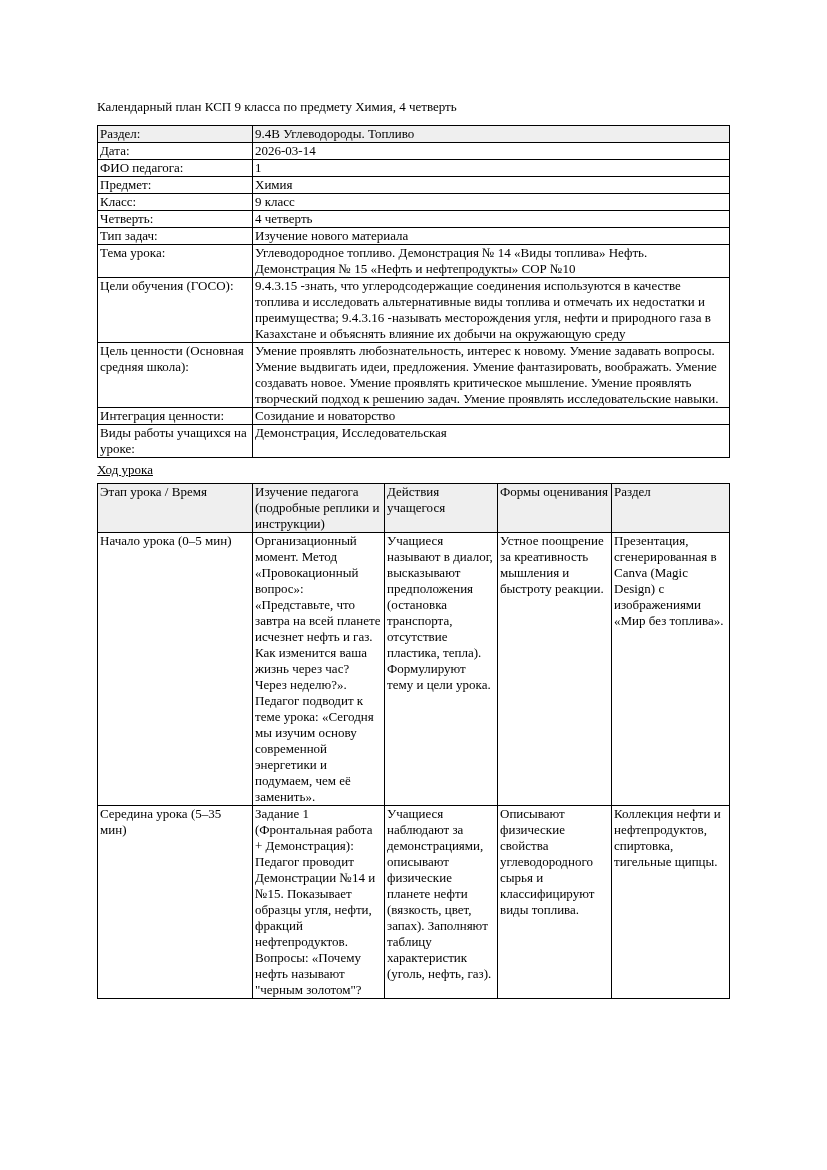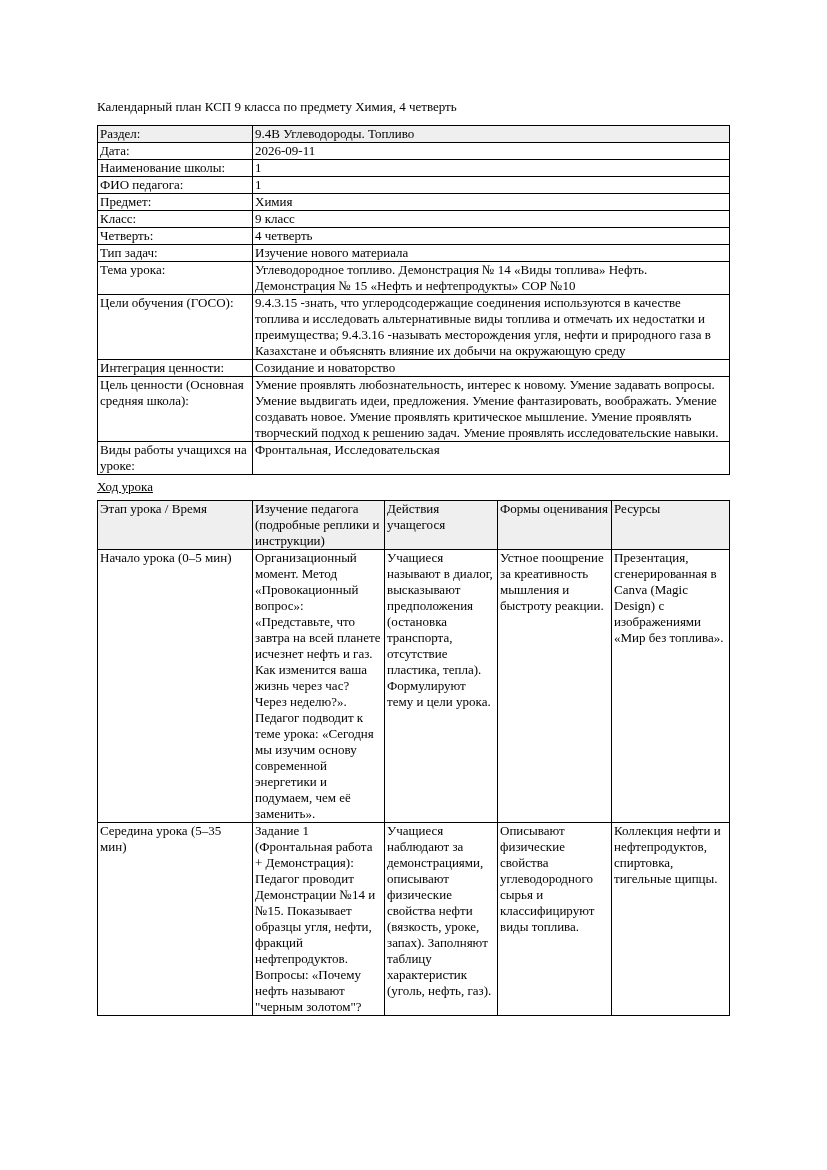--- a/index.html
+++ b/index.html
@@ -71,25 +71,21 @@
       <col class="info-label">
       <col class="info-value">
     </colgroup>
     <tbody>
         <tr class="shaded">
           <td>Раздел:</td>
           <td>9.4В Углеводороды. Топливо</td>
         </tr>
         <tr>
           <td>Дата:</td>
-          <td>2026-09-11</td>
-        </tr>
-        <tr>
-          <td>Наименование школы:</td>
-          <td>1</td>
+          <td>2026-03-14</td>
         </tr>
         <tr>
           <td>ФИО педагога:</td>
           <td>1</td>
         </tr>
         <tr>
           <td>Предмет:</td>
           <td>Химия</td>
         </tr>
         <tr>
@@ -106,64 +102,64 @@
         </tr>
         <tr>
           <td>Тема урока:</td>
           <td>Углеводородное топливо. Демонстрация № 14 «Виды топлива» Нефть. Демонстрация № 15 «Нефть и нефтепродукты» СОР №10</td>
         </tr>
         <tr>
           <td>Цели обучения (ГОСО):</td>
           <td>9.4.3.15 -знать, что углеродсодержащие соединения используются в качестве топлива и исследовать альтернативные виды топлива и отмечать их недостатки и преимущества; 9.4.3.16 -называть месторождения угля, нефти и природного газа в Казахстане и объяснять влияние их добычи на окружающую среду</td>
         </tr>
         <tr>
+          <td>Цель ценности (Основная средняя школа):</td>
+          <td>Умение проявлять любознательность, интерес к новому. Умение задавать вопросы. Умение выдвигать идеи, предложения. Умение фантазировать, воображать. Умение создавать новое. Умение проявлять критическое мышление. Умение проявлять творческий подход к решению задач. Умение проявлять исследовательские навыки.</td>
+        </tr>
+        <tr>
           <td>Интеграция ценности:</td>
           <td>Созидание и новаторство</td>
         </tr>
         <tr>
-          <td>Цель ценности (Основная средняя школа):</td>
-          <td>Умение проявлять любознательность, интерес к новому. Умение задавать вопросы. Умение выдвигать идеи, предложения. Умение фантазировать, воображать. Умение создавать новое. Умение проявлять критическое мышление. Умение проявлять творческий подход к решению задач. Умение проявлять исследовательские навыки.</td>
-        </tr>
-        <tr>
           <td>Виды работы учащихся на уроке:</td>
-          <td>Фронтальная, Исследовательская</td>
+          <td>Демонстрация, Исследовательская</td>
         </tr>
       </tbody>
   </table>
 
   <p class="section-label">Ход урока</p>
 
   <table>
     <colgroup>
       <col class="lc1">
       <col class="lc2">
       <col class="lc3">
       <col class="lc4">
       <col class="lc5">
     </colgroup>
     <thead>
       <tr>
           <th>Этап урока / Время</th>
           <th>Изучение педагога (подробные реплики и инструкции)</th>
           <th>Действия учащегося</th>
           <th>Формы оценивания</th>
-          <th>Ресурсы</th>
+          <th>Раздел</th>
         </tr>
     </thead>
     <tbody>
         <tr>
           <td>Начало урока (0–5 мин)</td>
           <td>Организационный момент. Метод «Провокационный вопрос»: «Представьте, что завтра на всей планете исчезнет нефть и газ. Как изменится ваша жизнь через час? Через неделю?». Педагог подводит к теме урока: «Сегодня мы изучим основу современной энергетики и подумаем, чем её заменить».</td>
           <td>Учащиеся называют в диалог, высказывают предположения (остановка транспорта, отсутствие пластика, тепла). Формулируют тему и цели урока.</td>
           <td>Устное поощрение за креативность мышления и быстроту реакции.</td>
           <td>Презентация, сгенерированная в Canva (Magic Design) с изображениями «Мир без топлива».</td>
         </tr>
         <tr>
           <td>Середина урока (5–35 мин)</td>
           <td>Задание 1 (Фронтальная работа + Демонстрация): Педагог проводит Демонстрации №14 и №15. Показывает образцы угля, нефти, фракций нефтепродуктов. Вопросы: «Почему нефть называют "черным золотом"?</td>
-          <td>Учащиеся наблюдают за демонстрациями, описывают физические свойства нефти (вязкость, уроке, запах). Заполняют таблицу характеристик (уголь, нефть, газ).</td>
+          <td>Учащиеся наблюдают за демонстрациями, описывают физические планете нефти (вязкость, цвет, запах). Заполняют таблицу характеристик (уголь, нефть, газ).</td>
           <td>Описывают физические свойства углеводородного сырья и классифицируют виды топлива.</td>
           <td>Коллекция нефти и нефтепродуктов, спиртовка, тигельные щипцы.</td>
         </tr>
       </tbody>
   </table>
 
 </div>
 
 </body></html>

